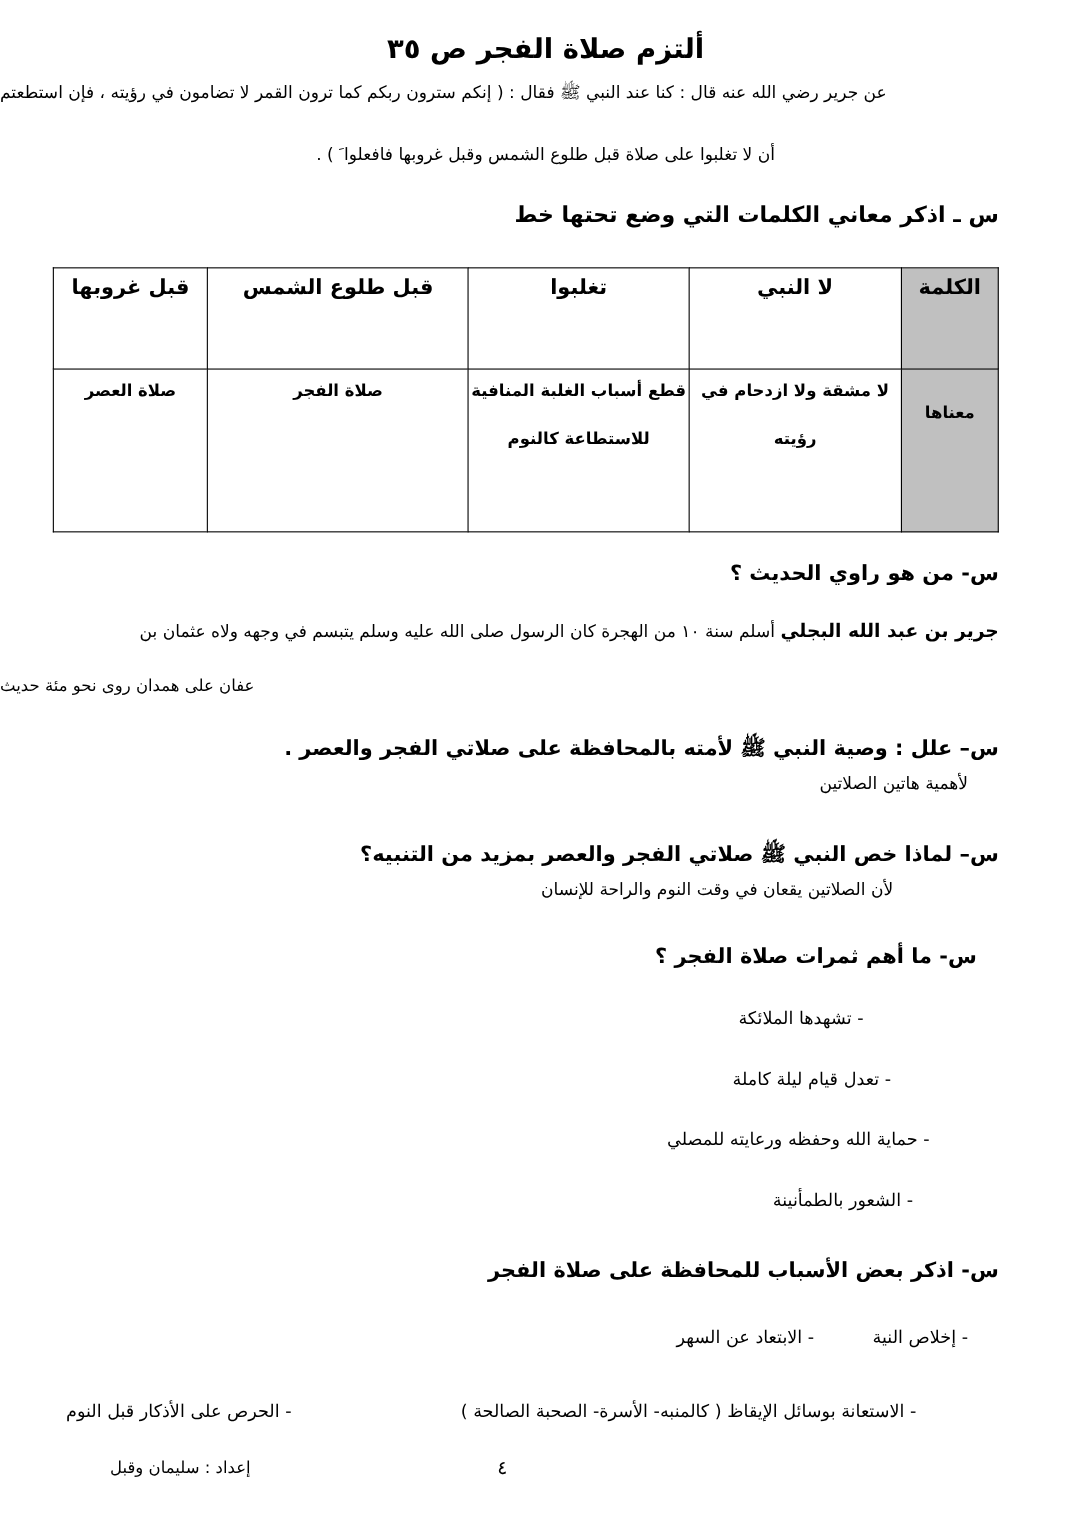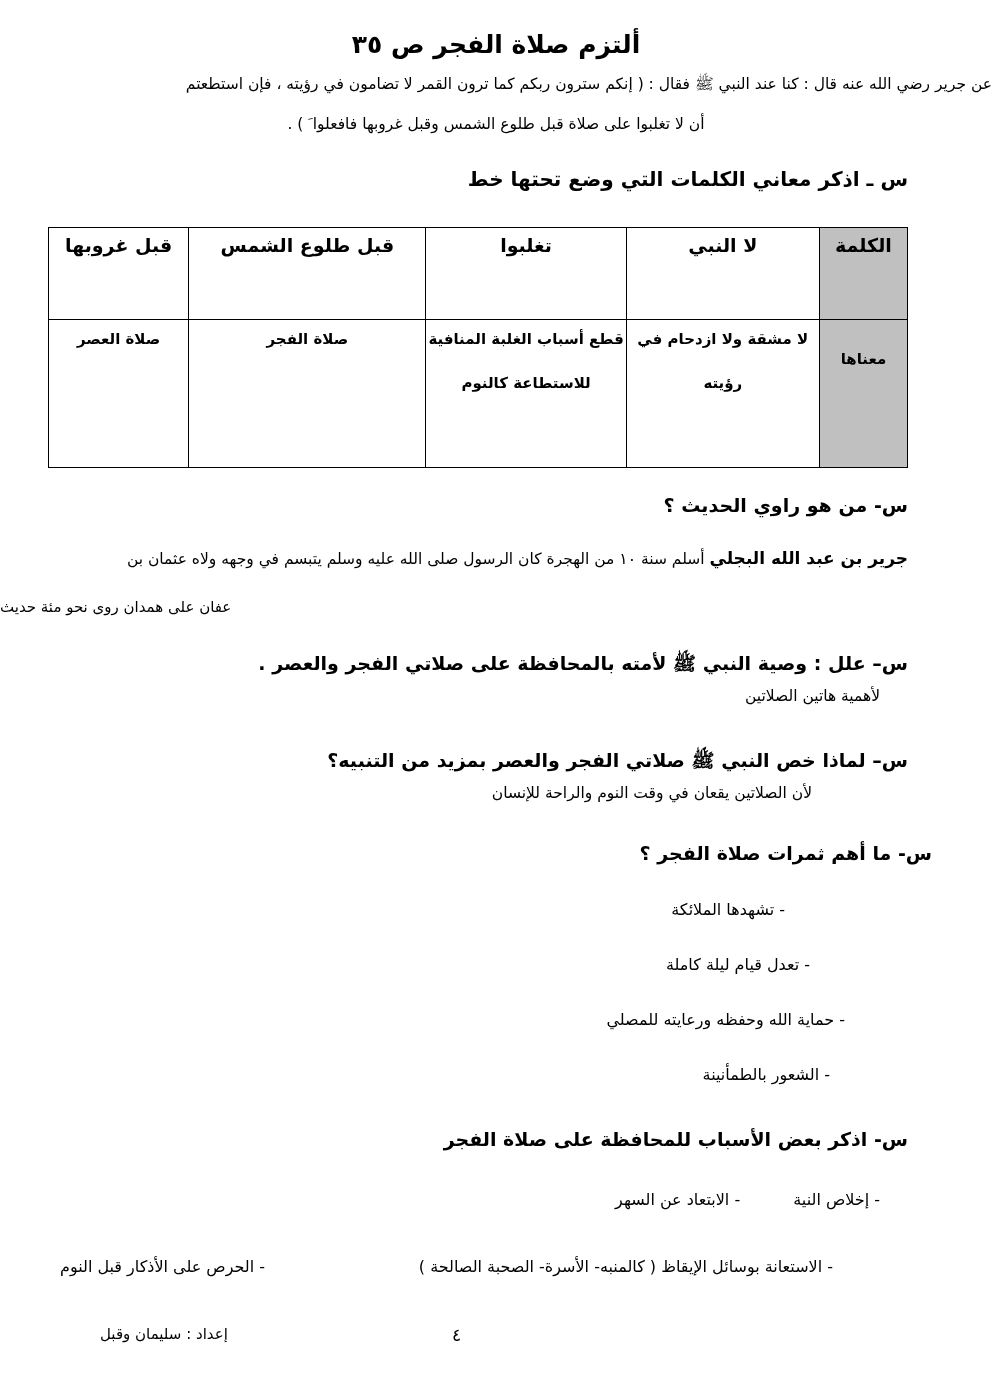--- a/index.html
+++ b/index.html
@@ -15,26 +15,26 @@
   }
   .title {
     text-align:center;
     font-size:25px;
     font-weight:bold;
     padding-top:30px;
     letter-spacing:0.5px;
   }
   .hadith-1 {
     margin-top:15px;
-    text-align:right;
+    text-align:left;
     font-size:15.5px;
     white-space:nowrap;
   }
   .hadith-2 {
-    margin-top:18px;
+    margin-top:34px;
     text-align:center;
     font-size:15.5px;
   }
   .q {
     font-weight:bold;
     text-align:right;
     padding-right:84px;
     padding-left:40px;
     font-size:19px;
   }
@@ -59,21 +59,21 @@
   }
   .narr-name { font-weight:bold; font-size:17px; }
   .narr-2 { margin-top:30px; text-align:left; padding-right:292px; font-size:15px; }
 
   .wasiyya-q { margin-top:36px; }
   .ans { text-align:right; font-size:15.5px; margin-top:7px; }
   .wasiyya-ans { padding-right:112px; }
   .emph-q { margin-top:44px; }
   .emph-ans { padding-right:180px;padding-left:44px; }
 
-  .fruits-q { margin-top:40px; padding-right:60px;margin-left:12px; }
+  .fruits-q { margin-top:40px; padding-right:104px;margin-left:12px; }
   .fruit { text-align:right; font-size:16px; margin-top:36px; }
   .f0 { padding-right:182px; }
   .f1 { padding-right:207px; }
   .f2 { padding-right:147px; }
   .f3 { padding-right:162px; }
 
   .keep-q { margin-top:44px; }
   .keep-1 { margin-top:40px; text-align:right; padding-right:112px; font-size:16px; }
   .keep-1 .second { margin-right:48px; }
   .keep-2 {

